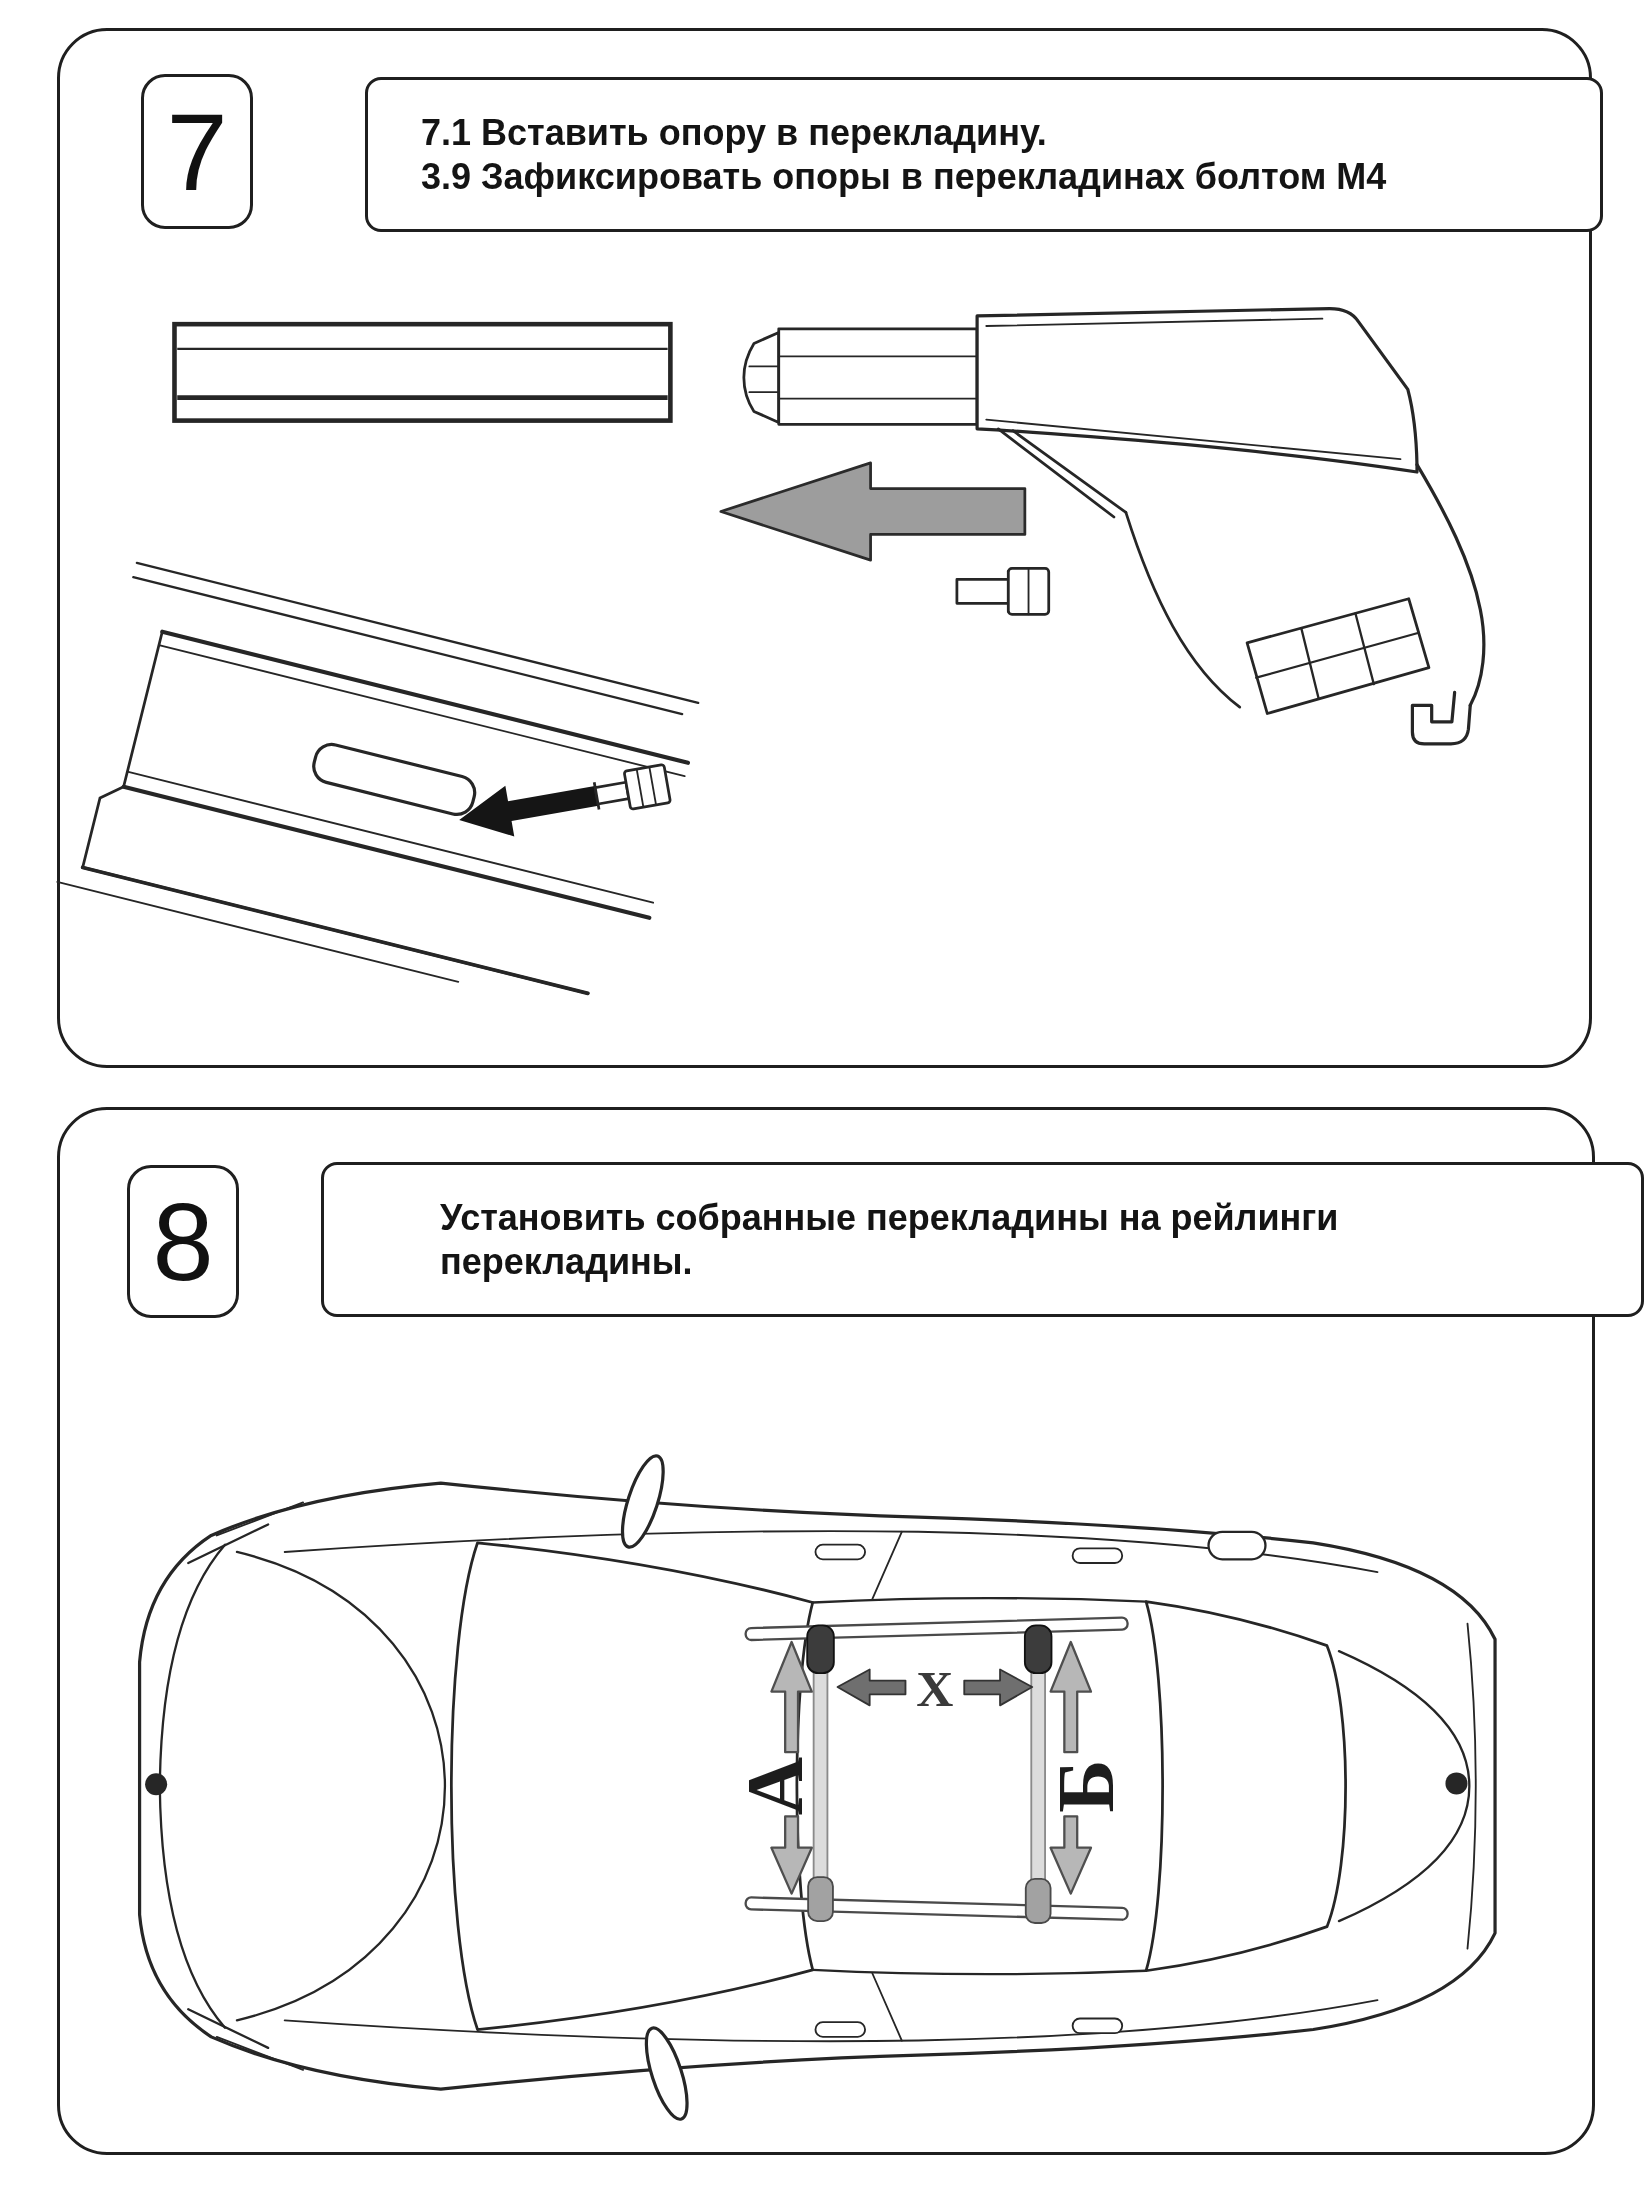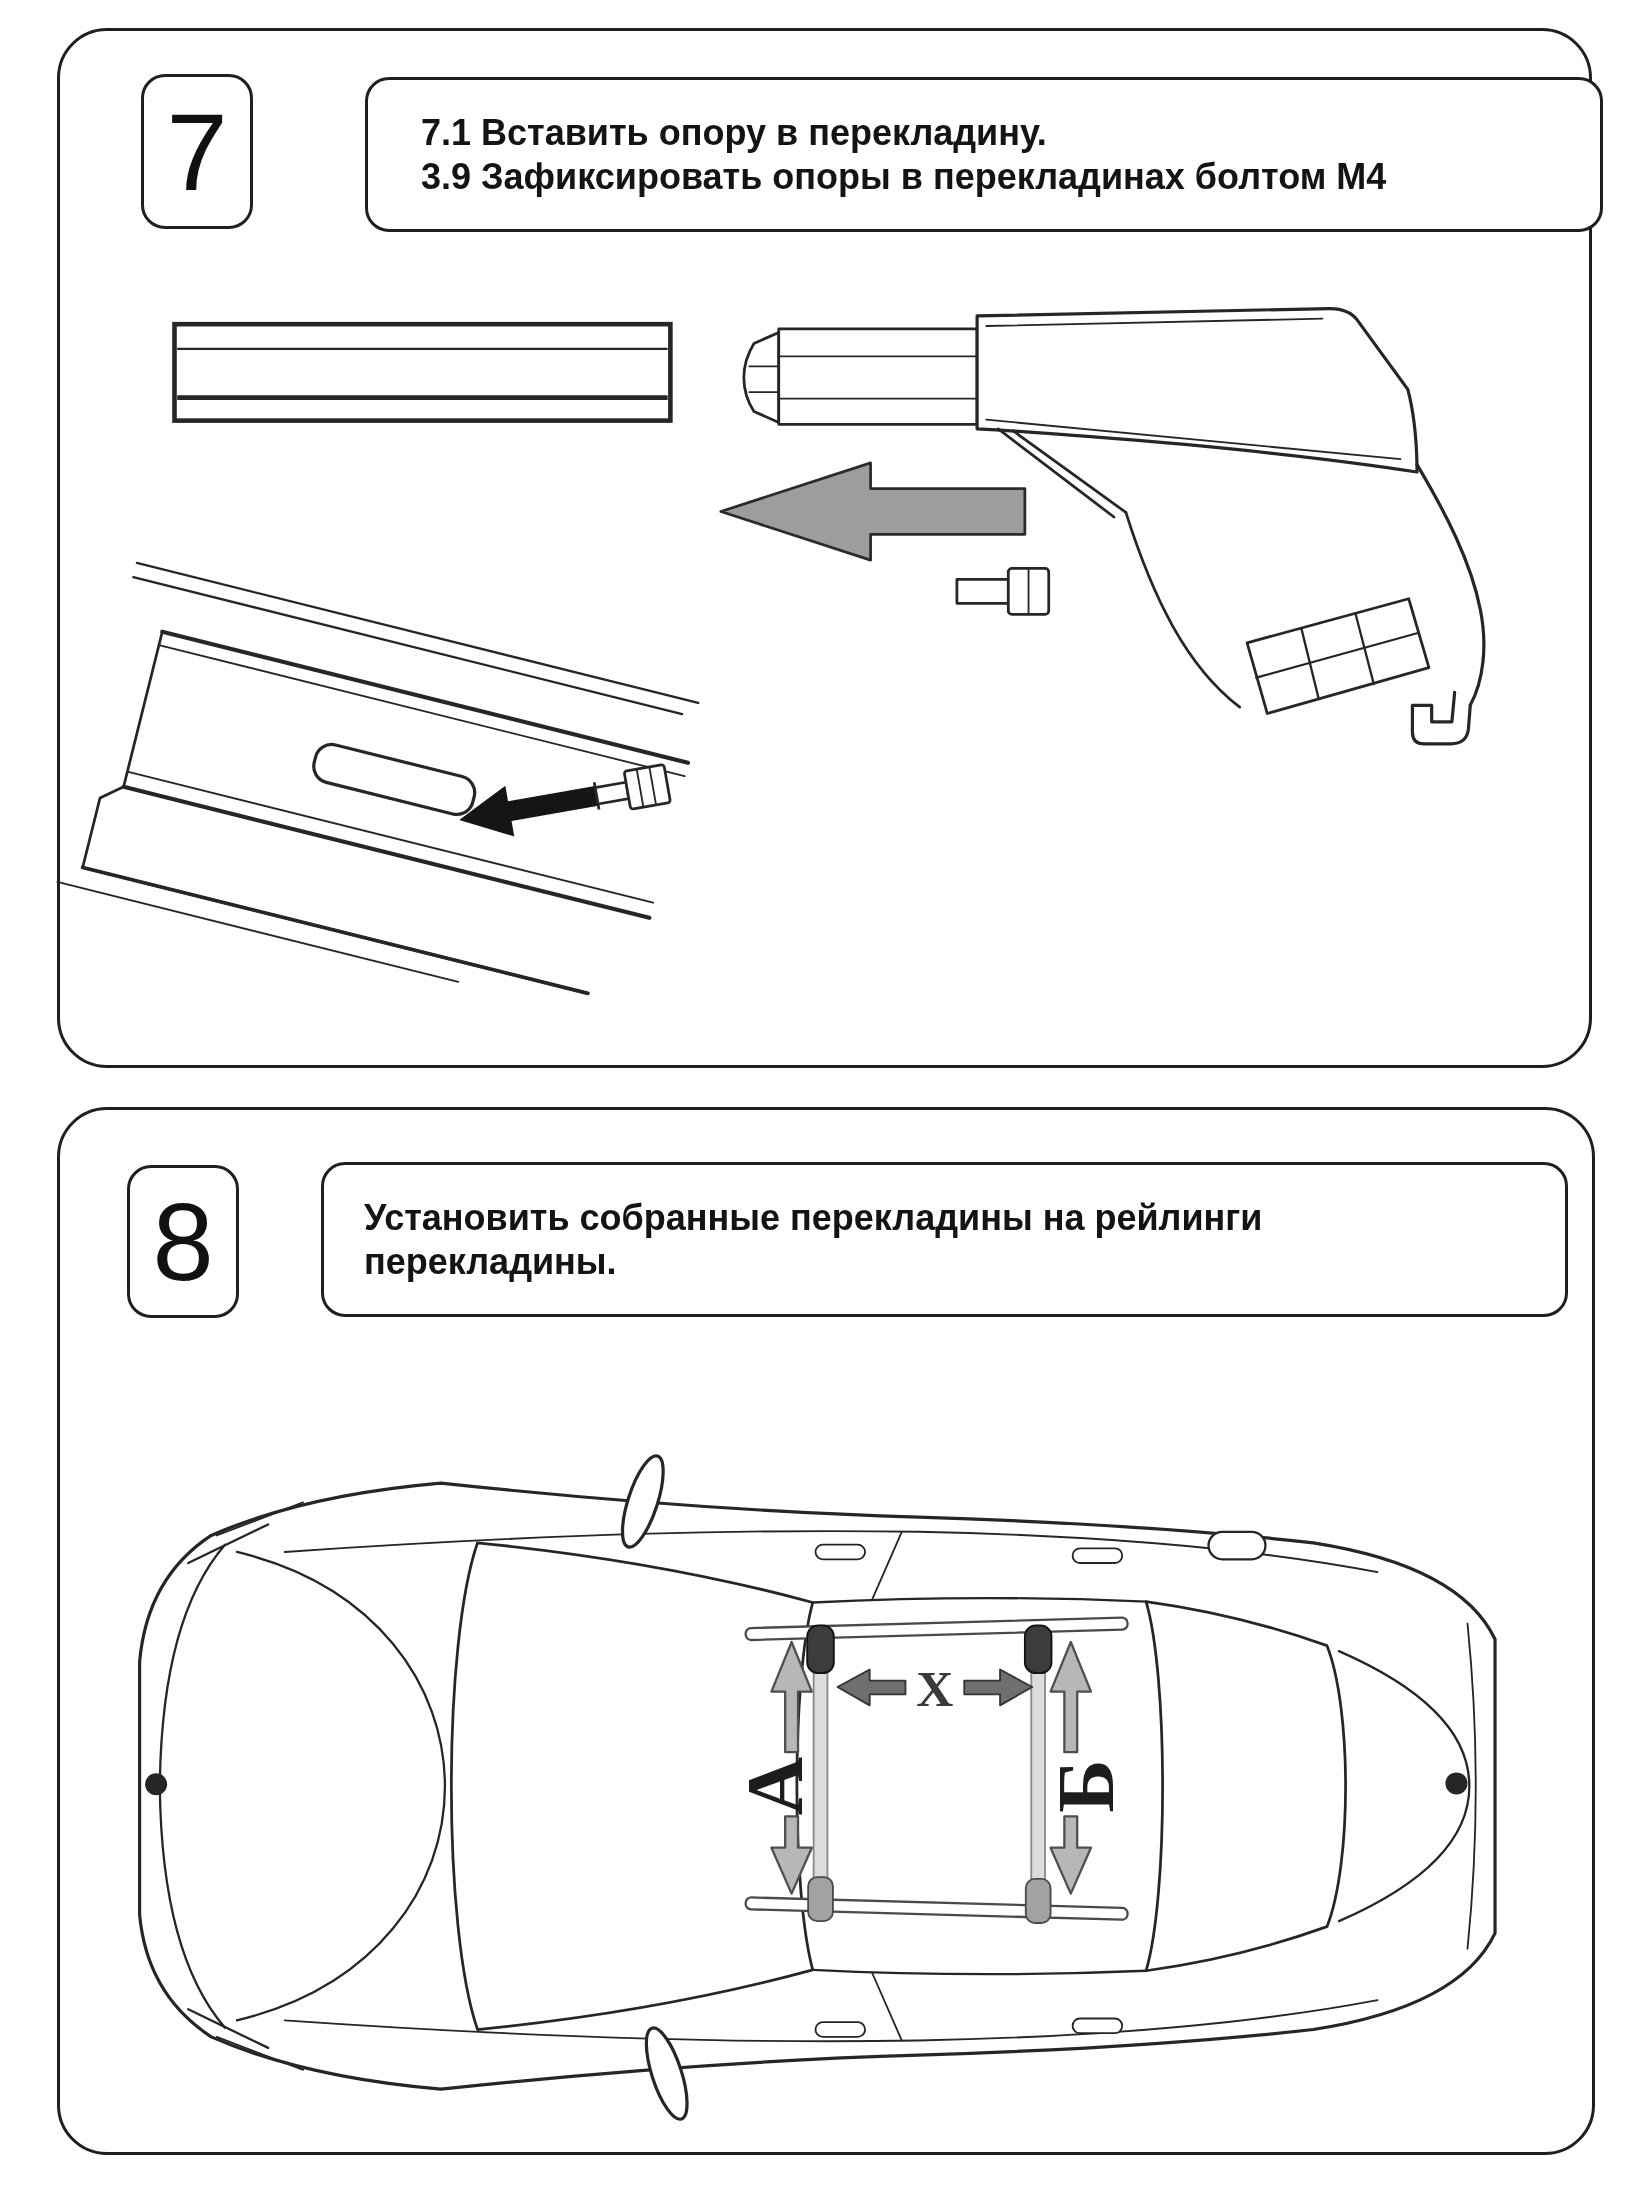--- a/index.html
+++ b/index.html
@@ -9,21 +9,21 @@
   }
   .panel{
     position:absolute;border:3.7px solid #1f1f1f;border-radius:50px;background:#ffffff;
   }
   .step-badge{
     position:absolute;border:3.2px solid #1f1f1f;border-radius:24px;background:#fff;
     display:flex;align-items:center;justify-content:center;
     font-size:110px;font-weight:400;color:#111;line-height:1;
   }
   .instruction-box{
-    position:absolute;border:3.2px solid #1f1f1f;border-radius:24px;background:#fff;
+    position:absolute;border:3.2px solid #1f1f1f;border-radius:16px;background:#fff;
     display:flex;flex-direction:column;justify-content:center;
   }
   .instruction-box .line{
     font-size:36px;font-weight:700;line-height:44px;color:#141414;
     white-space:nowrap;
   }
   #overlay-svg{position:absolute;left:0;top:0;pointer-events:none;}
   .ln{stroke:#262626;fill:none;}
   .fill-white{fill:#ffffff;}
 </style>
@@ -42,21 +42,21 @@
     <div class="line">7.1 Вставить опору в перекладину.</div>
     <div class="line">3.9 Зафиксировать опоры в перекладинах болтом М4</div>
   </div>
 
   <div class="panel" style="left:57px;top:1107px;width:1532px;height:1042px;"></div>
 
   <div class="step-badge" style="left:127px;top:1165px;width:106px;height:147px;">
     <span>8</span>
   </div>
 
-  <div class="instruction-box" style="left:321px;top:1162px;width:1201px;height:149px;padding-left:40px;">
+  <div class="instruction-box" style="left:321px;top:1162px;width:1201px;height:149px;padding-left:116px;">
     <div class="line">Установить собранные перекладины на рейлинги</div>
     <div class="line">перекладины.</div>
   </div>
 
   <svg id="overlay-svg" width="1653" height="2204" viewBox="0 0 1800 2400">
 
     <g>
       <rect x="190" y="353" width="540" height="105" class="ln fill-white" stroke-width="5"></rect>
       <line x1="193" y1="380" x2="727" y2="380" class="ln" stroke-width="2.5"></line>
       <line x1="193" y1="433" x2="727" y2="433" class="ln" stroke-width="5"></line>

